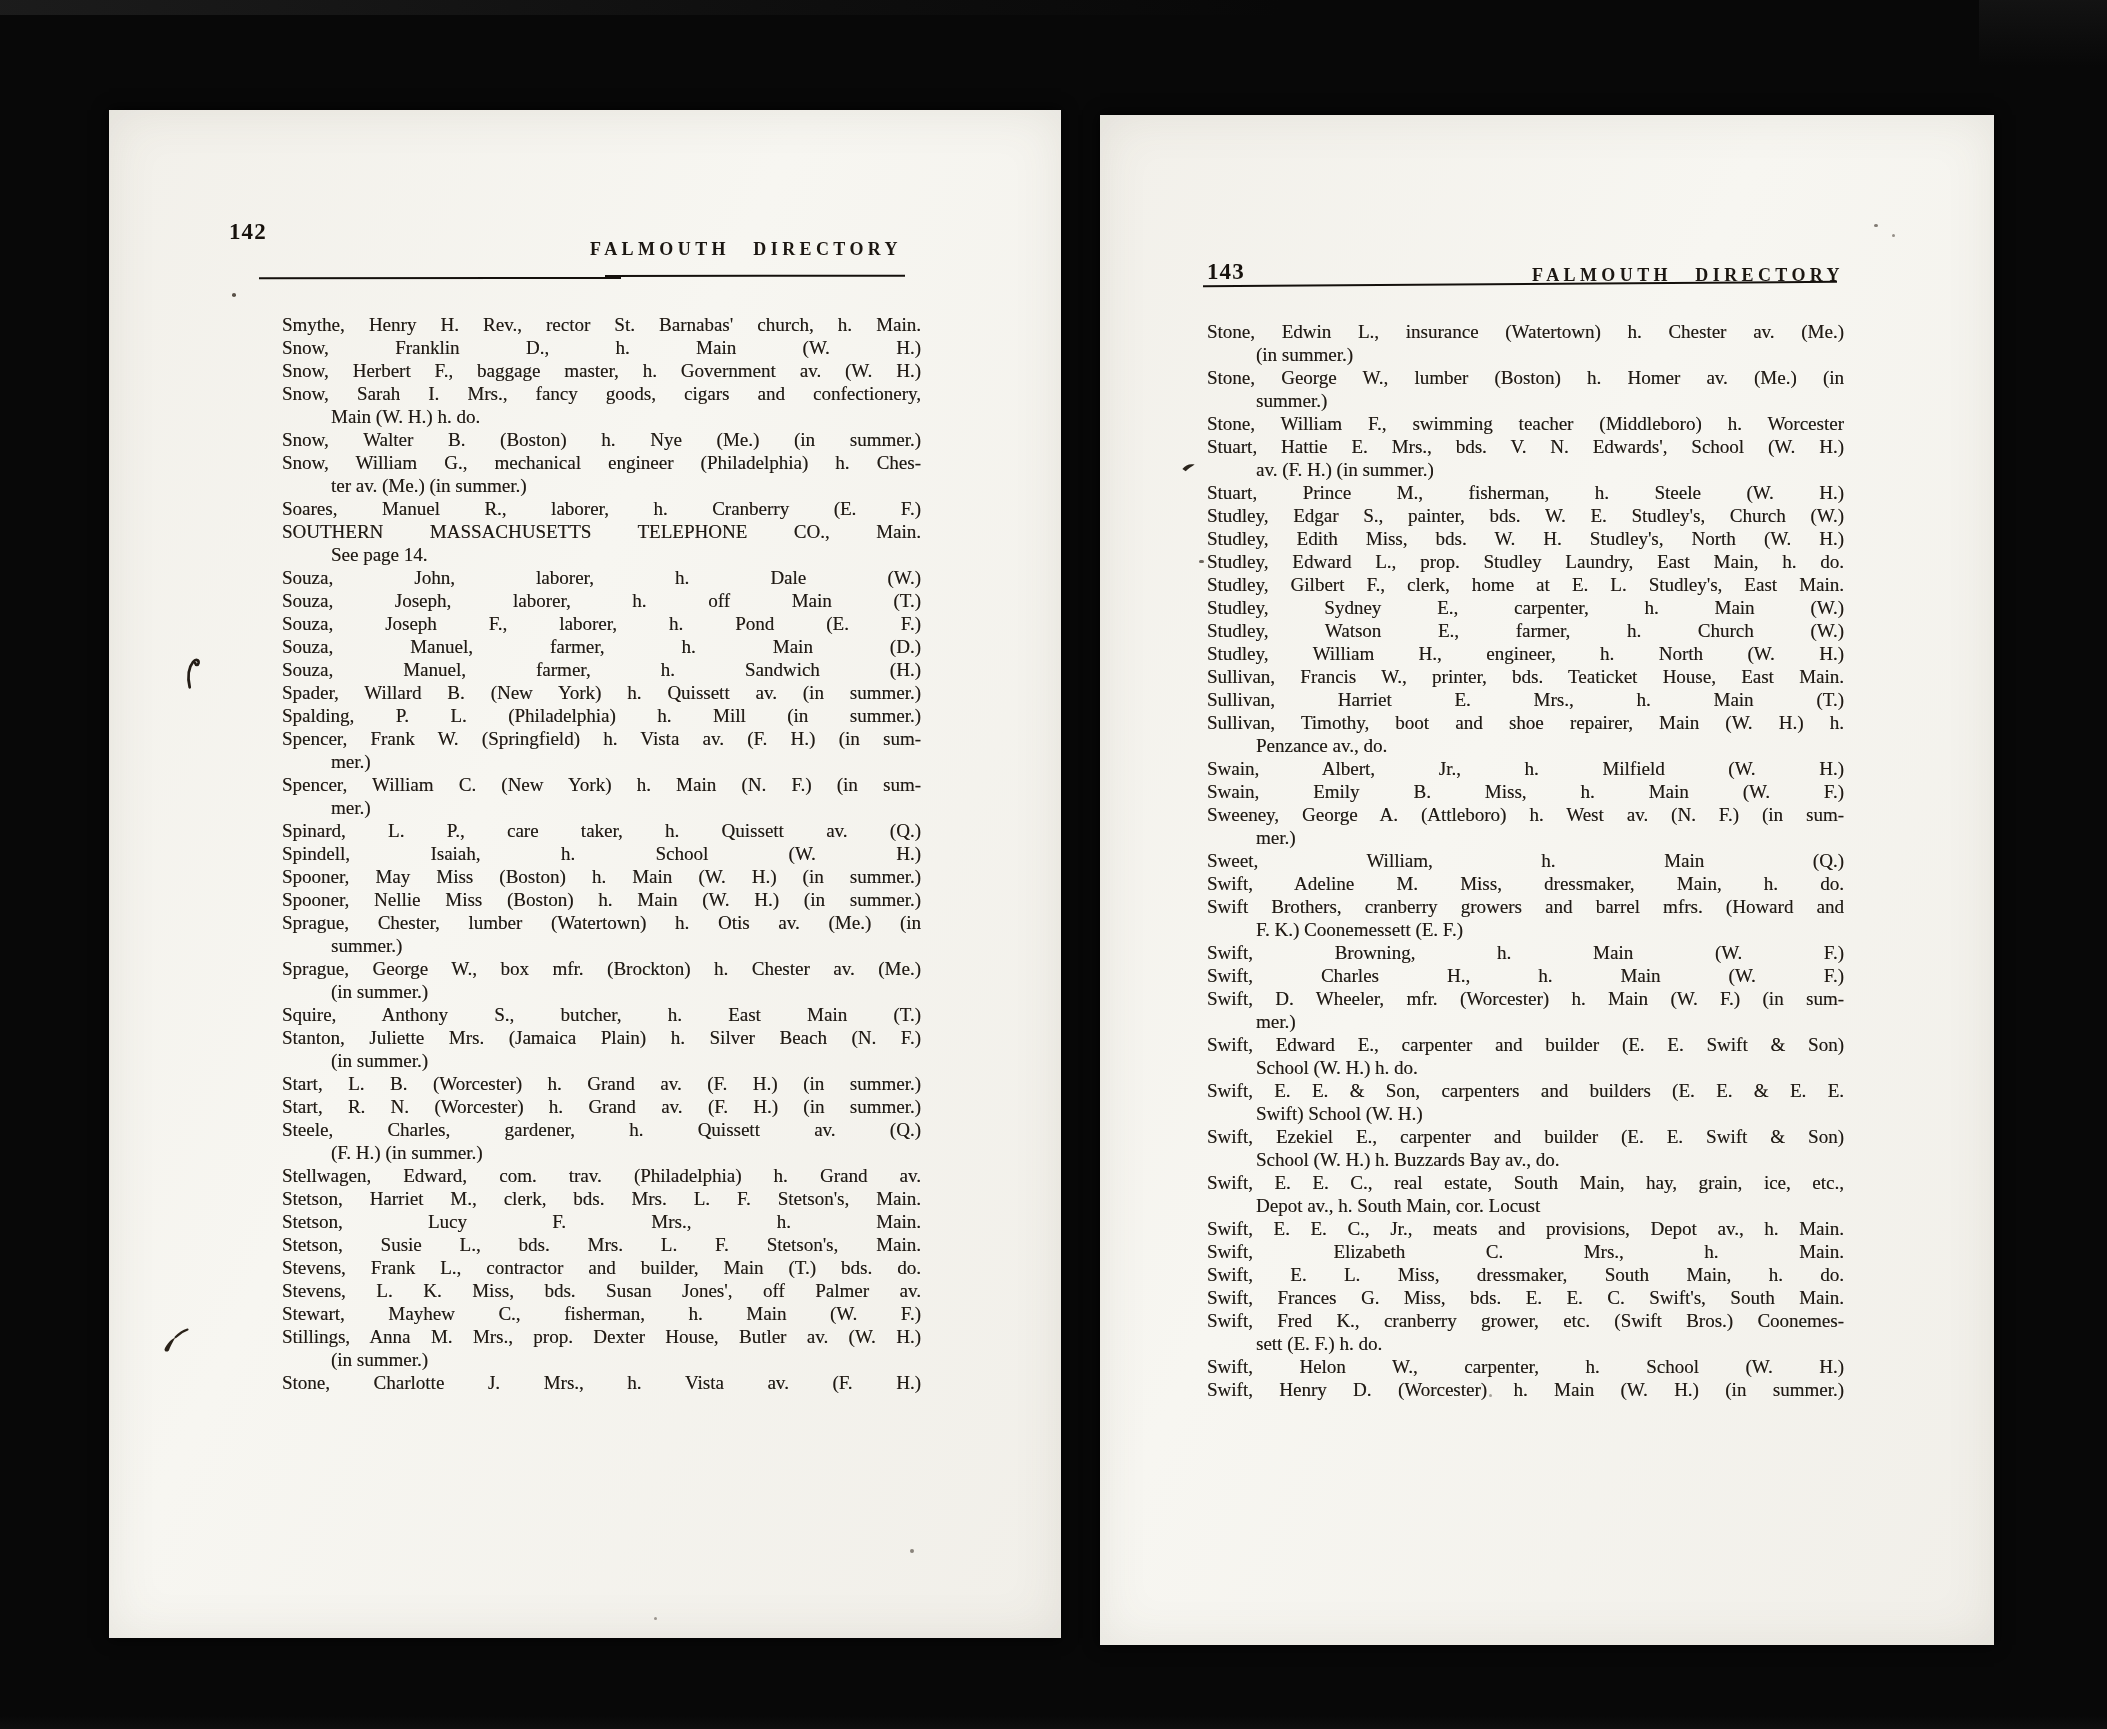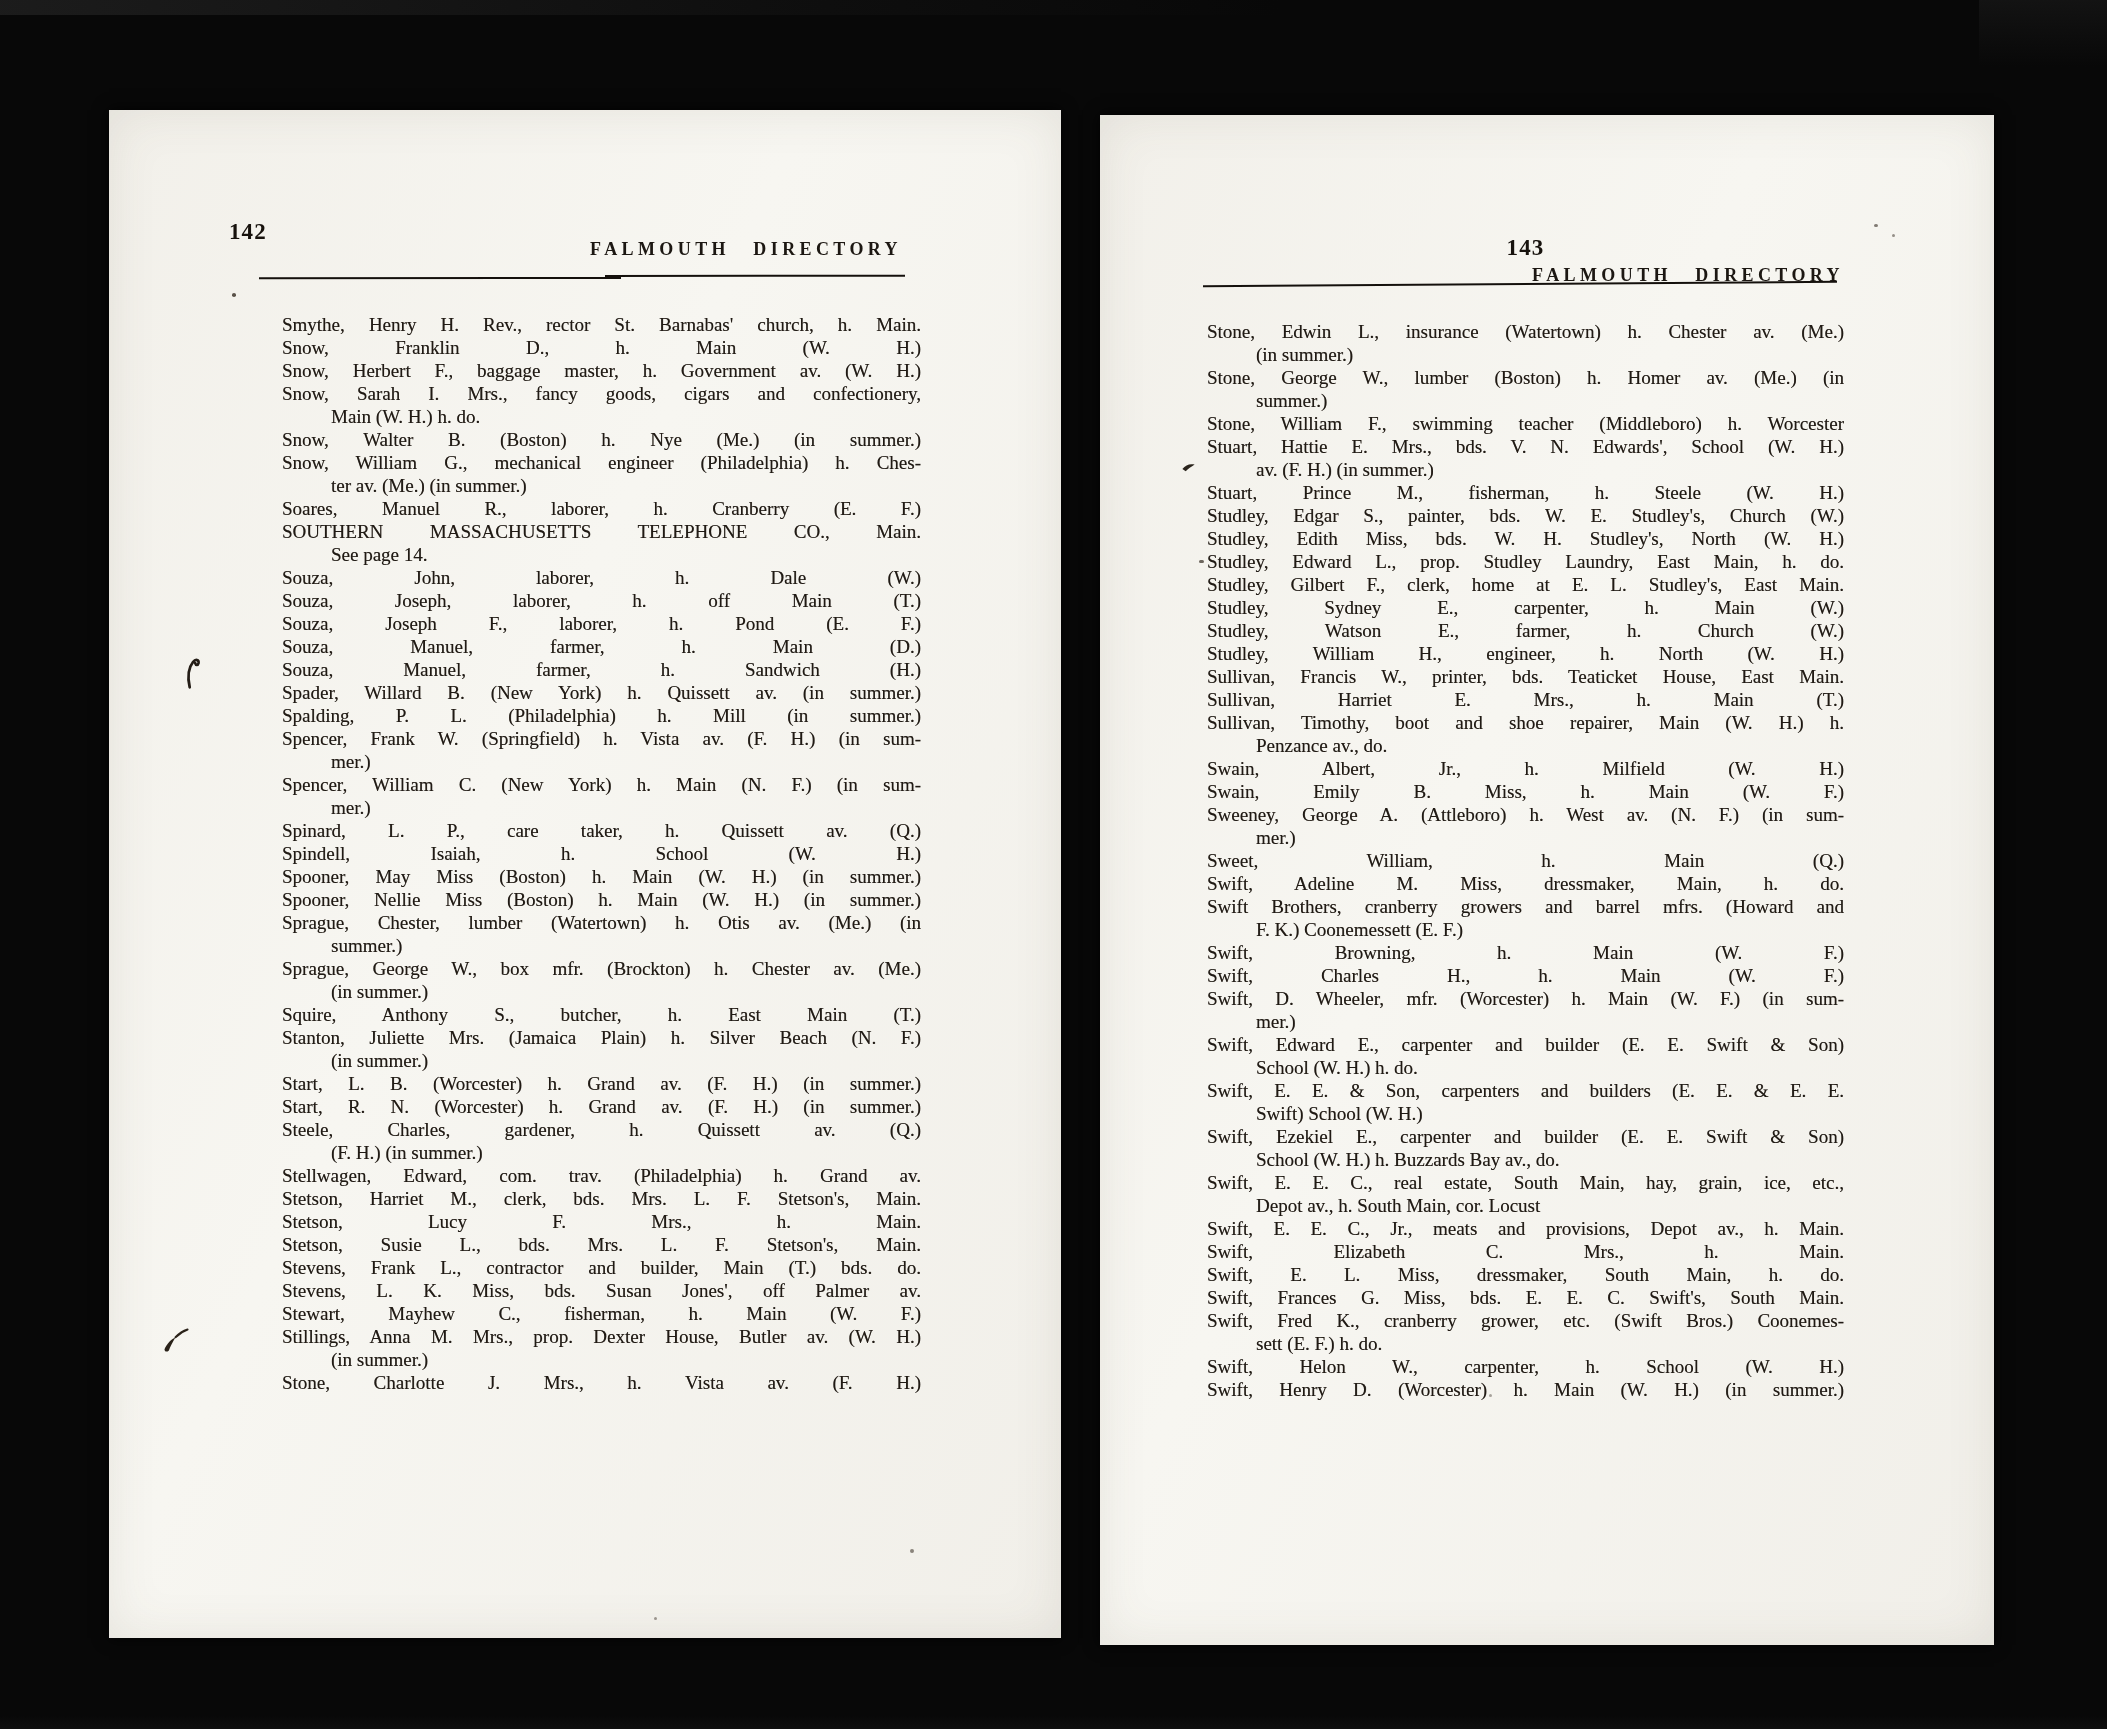--- a/index.html
+++ b/index.html
@@ -25,21 +25,21 @@
   }
   .page-left{left:109px;top:110px;width:952px;height:1528px;}
   .page-right{left:1100px;top:115px;width:894px;height:1530px;}
 
   .pagenum{
     position:absolute;
     font-size:23px;font-weight:bold;color:#17120d;
     letter-spacing:1.1px;
   }
   .pagenum-left{left:120px;top:109px;}
-  .pagenum-right{left:107px;top:120px;width:637px;text-align:center;}
+  .pagenum-right{left:107px;top:144px;width:637px;text-align:left;}
 
   .running-title{
     position:absolute;
     font-size:18px;font-weight:bold;color:#1c1712;
     letter-spacing:4.4px;word-spacing:14.5px;
     text-align:right;
     margin-top:11px;
   }
   .running-title.left{left:154px;top:118px;width:639px;}
   .running-title.right{left:107px;top:139px;width:637px;}

